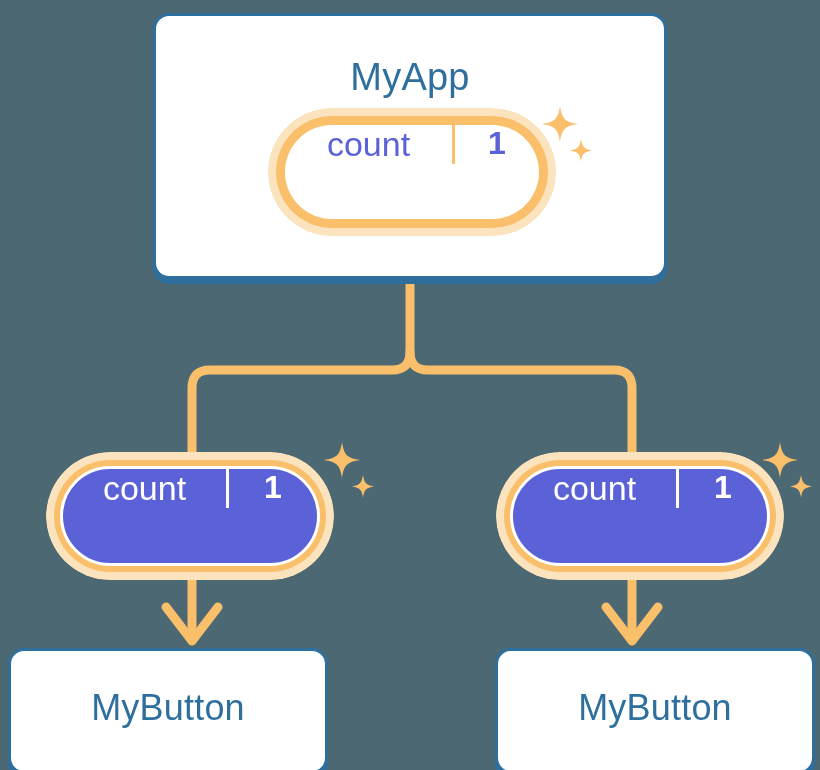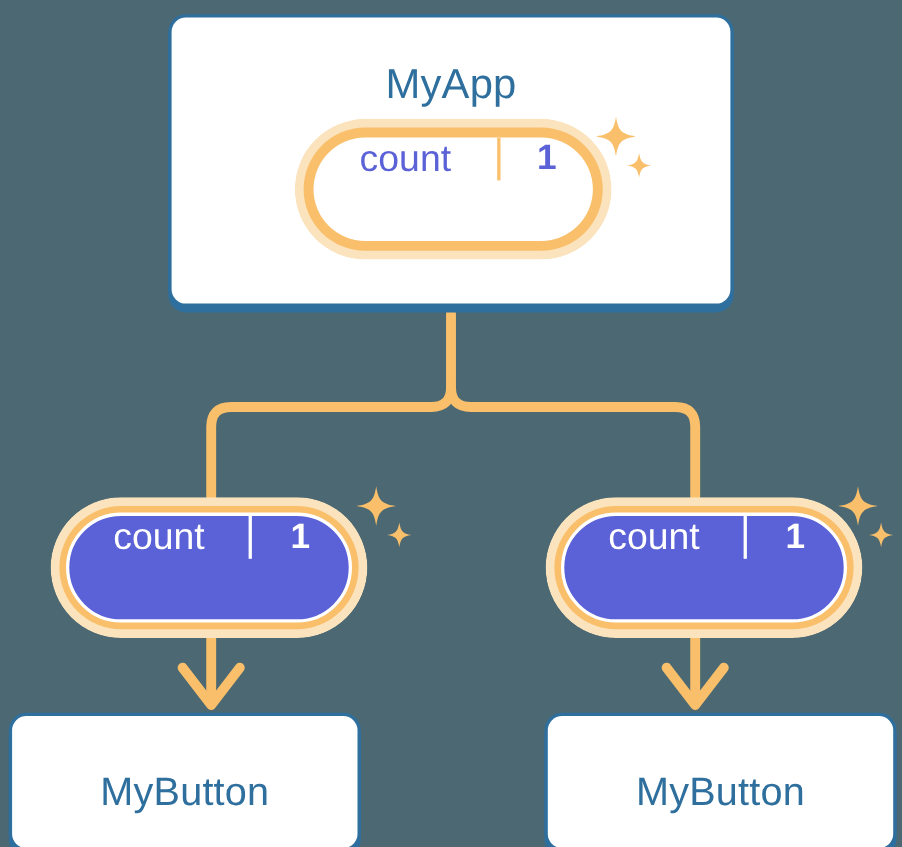--- a/index.html
+++ b/index.html
@@ -34,21 +34,21 @@
   }
 
   
   #root-card{left:153px;top:13px;width:514px;height:266px;}
   #root-card .card-title{top:40px;font-size:38px;}
 
   
   .leaf-card{width:320px;height:126px;top:648px;}
   #leaf-card-left{left:8px;}
   #leaf-card-right{left:495px;}
-  .leaf-card .card-title{top:48px;font-size:36px;}
+  .leaf-card .card-title{top:36px;font-size:36px;}
 
   
   .pill{
     position:absolute;
     box-sizing:border-box;
     border-radius:999px;
     display:flex;
     align-items:stretch;
     overflow:hidden;
   }

